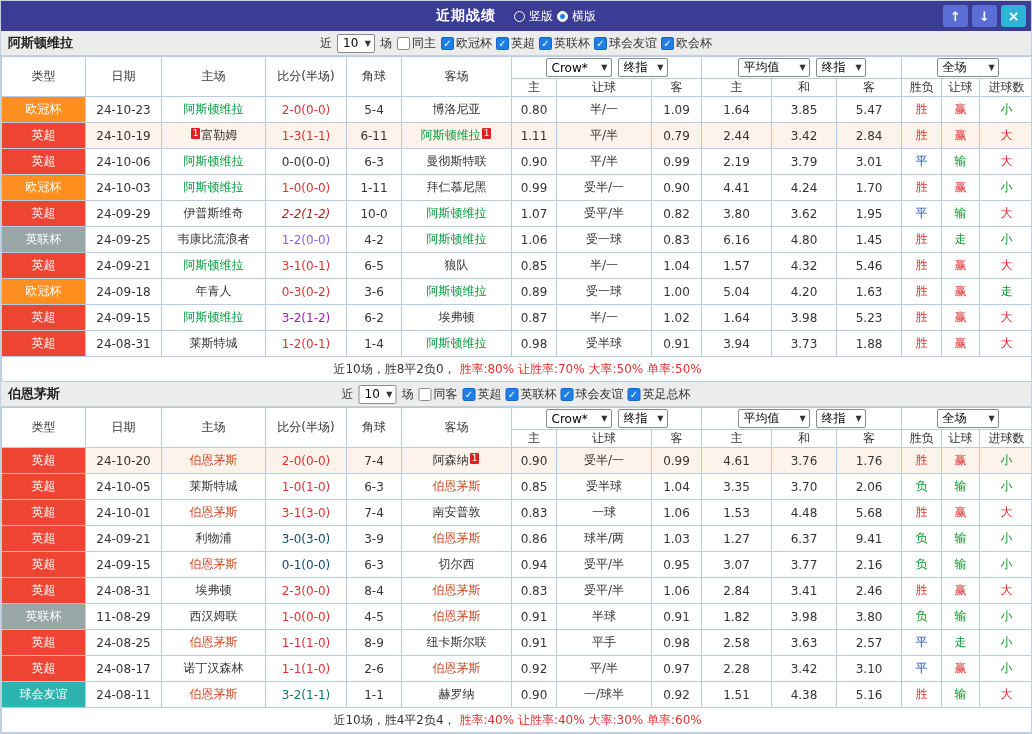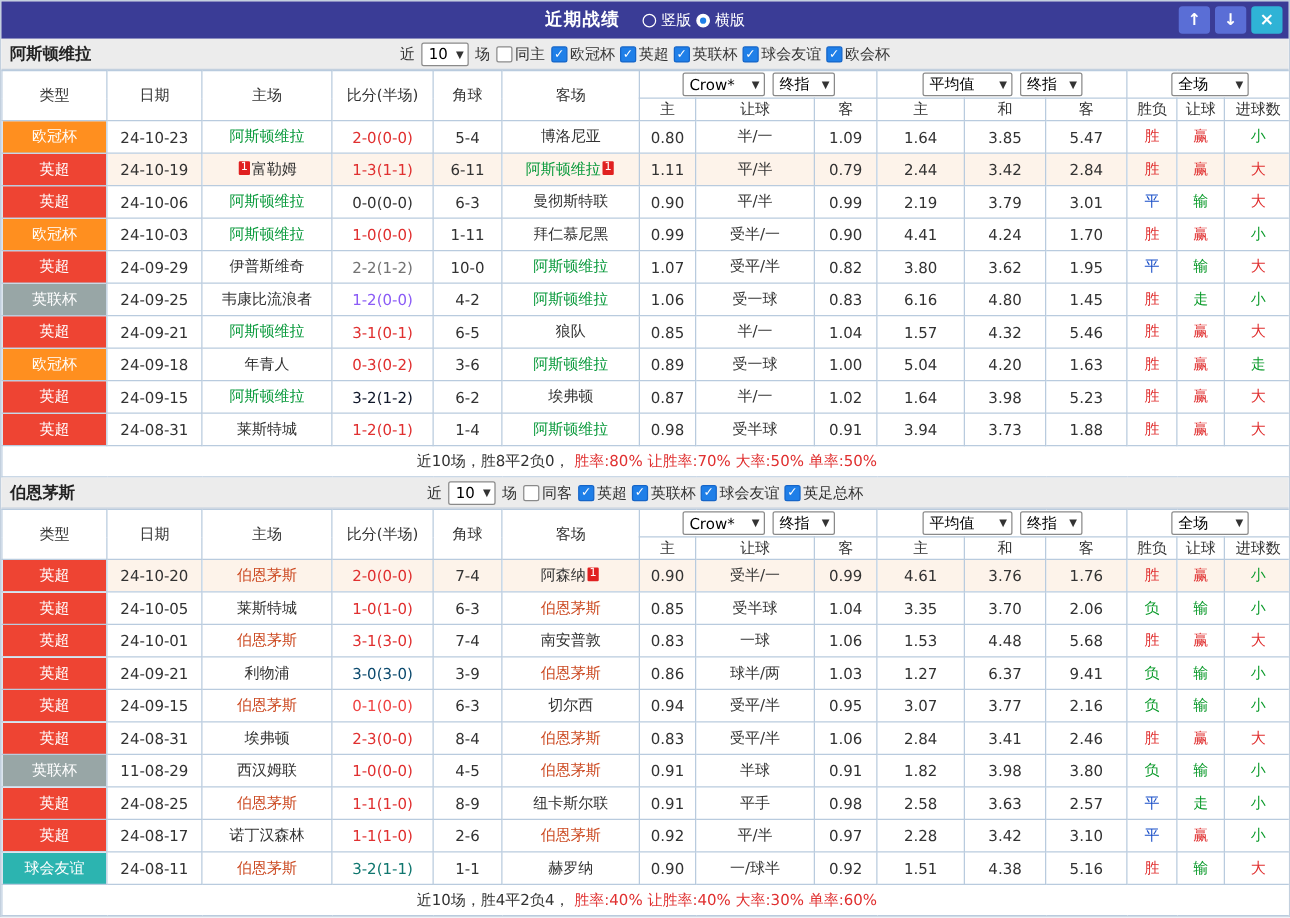--- a/index.html
+++ b/index.html
@@ -298,21 +298,21 @@
     <td>4.24</td>
     <td>1.70</td>
     <td style="color: rgb(224, 48, 48);">胜</td>
     <td style="color: rgb(224, 48, 48);">赢</td>
     <td style="color: rgb(10, 154, 42);">小</td>
   </tr>
           <tr>
     <td class="type-cell" style="background: rgb(238, 68, 51);">英超</td>
     <td>24-09-29</td>
     <td><span>伊普斯维奇</span></td>
-    <td style="color: #737373;">2-2(1-2)</td>
+    <td style="color: #b91c1c; font-style: italic;">2-2(1-2)</td>
     <td>10-0</td>
     <td><span style="color: rgb(10, 154, 60);">阿斯顿维拉</span></td>
     <td>1.07</td>
     <td>受平/半</td>
     <td>0.82</td>
     <td>3.80</td>
     <td>3.62</td>
     <td>1.95</td>
     <td style="color: rgb(27, 80, 200);">平</td>
     <td style="color: rgb(10, 154, 42);">输</td>
@@ -366,21 +366,21 @@
     <td>4.20</td>
     <td>1.63</td>
     <td style="color: rgb(224, 48, 48);">胜</td>
     <td style="color: rgb(224, 48, 48);">赢</td>
     <td style="color: rgb(10, 154, 42);">走</td>
   </tr>
           <tr>
     <td class="type-cell" style="background: rgb(238, 68, 51);">英超</td>
     <td>24-09-15</td>
     <td><span style="color: rgb(10, 154, 60);">阿斯顿维拉</span></td>
-    <td style="color: #0f172a;">3-2(1-2)</td>
+    <td style="color: #a21caf;">3-2(1-2)</td>
     <td>6-2</td>
     <td><span>埃弗顿</span></td>
     <td>0.87</td>
     <td>半/一</td>
     <td>1.02</td>
     <td>1.64</td>
     <td>3.98</td>
     <td>5.23</td>
     <td style="color: rgb(224, 48, 48);">胜</td>
     <td style="color: rgb(224, 48, 48);">赢</td>
@@ -584,21 +584,21 @@
     <td>6.37</td>
     <td>9.41</td>
     <td style="color: rgb(10, 154, 42);">负</td>
     <td style="color: rgb(10, 154, 42);">输</td>
     <td style="color: rgb(10, 154, 42);">小</td>
   </tr>
           <tr>
     <td class="type-cell" style="background: rgb(238, 68, 51);">英超</td>
     <td>24-09-15</td>
     <td><span style="color: rgb(204, 74, 34);">伯恩茅斯</span></td>
-    <td style="color: #ef4444;">0-1(0-0)</td>
+    <td style="color: #0c4a6e;">0-1(0-0)</td>
     <td>6-3</td>
     <td><span>切尔西</span></td>
     <td>0.94</td>
     <td>受平/半</td>
     <td>0.95</td>
     <td>3.07</td>
     <td>3.77</td>
     <td>2.16</td>
     <td style="color: rgb(10, 154, 42);">负</td>
     <td style="color: rgb(10, 154, 42);">输</td>

